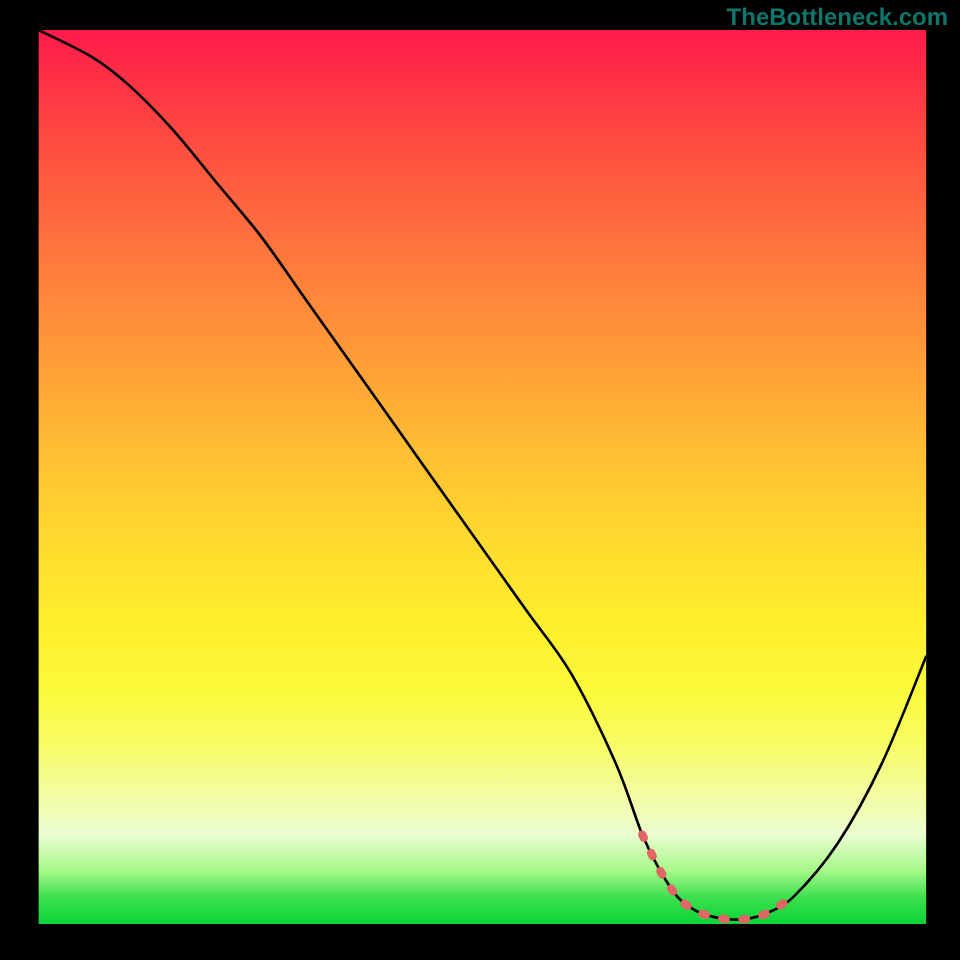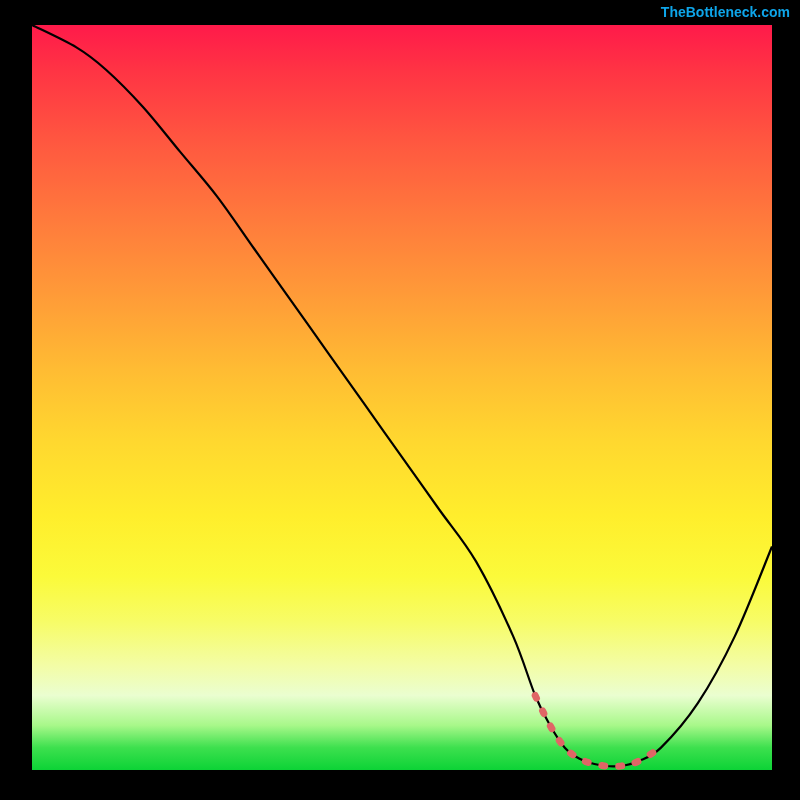--- a/index.html
+++ b/index.html
@@ -8,22 +8,22 @@
     width: 800px;
     height: 800px;
     background: #000;
     position: relative;
     font-family: Arial, sans-serif;
   }
   .watermark {
     position: absolute;
     top: 4px;
     right: 10px;
-    color: #0ea5e9;
-    font-size: 14px;
+    color: #0f766e;
+    font-size: 20px;
     font-weight: bold;
     z-index: 10;
   }
   .plot-area {
     position: absolute;
     left: 32px;
     top: 25px;
     width: 740px;
     height: 745px;
     overflow: hidden;

